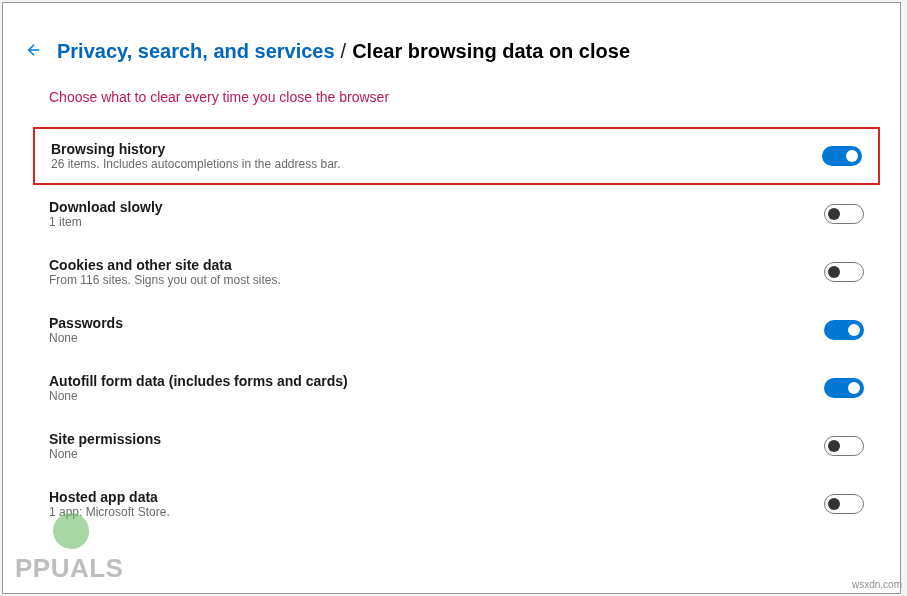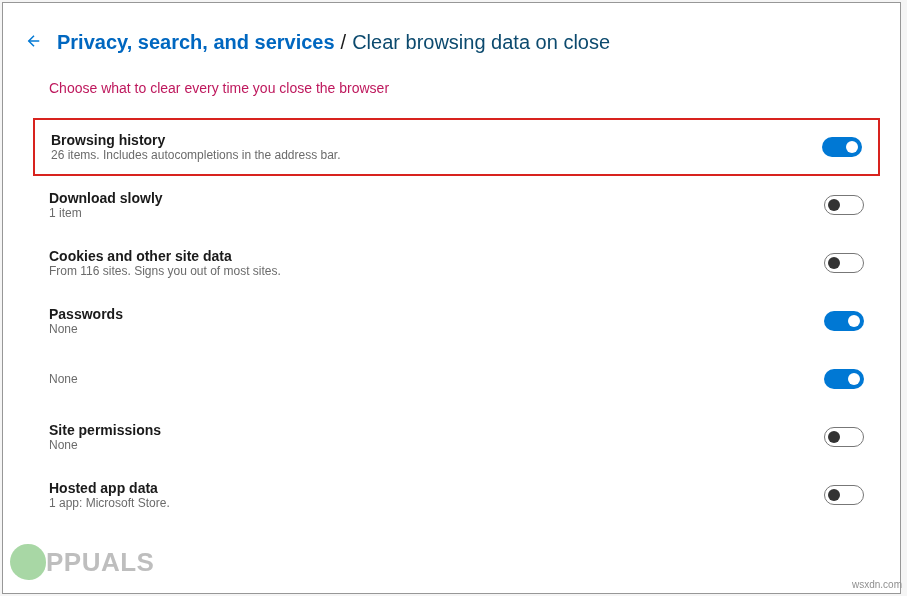--- a/index.html
+++ b/index.html
@@ -13,21 +13,21 @@
       width: 907px;
       height: 596px;
       position: relative;
     }
     .panel {
       background: #fff;
       border: 1px solid #979797;
       width: 899px;
       height: 592px;
       margin: 2px;
-      padding-top: 28px;
+      padding-top: 37px;
       padding-left: 22px;
       padding-right: 20px;
       overflow: hidden;
     }
     .breadcrumb-row {
       display: flex;
       align-items: center;
       gap: 14px;
       margin-bottom: 26px;
     }
@@ -46,22 +46,22 @@
       color: #0067c0;
       font-weight: 600;
       cursor: pointer;
     }
     .crumb-sep {
       color: #1a1a1a;
       margin: 0 6px;
       font-weight: 400;
     }
     .crumb-current {
-      color: #0c4a6e;
-      font-weight: 400;
+      color: #000000;
+      font-weight: 700;
     }
     .intro {
       font-size: 14px;
       color: #be185d;
       margin-left: 24px;
       margin-bottom: 22px;
     }
     .settings-list {
       margin-left: 8px;
     }
@@ -118,26 +118,27 @@
       background: #fff;
       right: 4px;
     }
     .toggle.off .knob {
       background: #333;
       left: 3px;
     }
     .watermark {
       position: absolute;
       bottom: 12px;
-      left: 6px;
+      left: 19px;
       display: flex;
       align-items: center;
       opacity: 0.55;
       z-index: 10;
       pointer-events: none;
+      flex-direction: column;
     }
     .watermark .logo {
       width: 44px;
       height: 44px;
       position: relative;
     }
     .watermark .face {
       width: 36px;
       height: 36px;
       background: #62b85c;
@@ -221,20 +222,21 @@
         <span class="setting-title">Passwords</span>
         <span class="setting-desc">None</span>
       </div>
       <div class="toggle on">
           <div class="knob"></div>
         </div>
     </div>
 
     <div class="setting-row">
       <div class="setting-text">
+        <span class="setting-title">Autofill form data (includes forms and cards)</span>
         <span class="setting-desc">None</span>
       </div>
       <div class="toggle on">
           <div class="knob"></div>
         </div>
     </div>
 
     <div class="setting-row">
       <div class="setting-text">
         <span class="setting-title">Site permissions</span>

